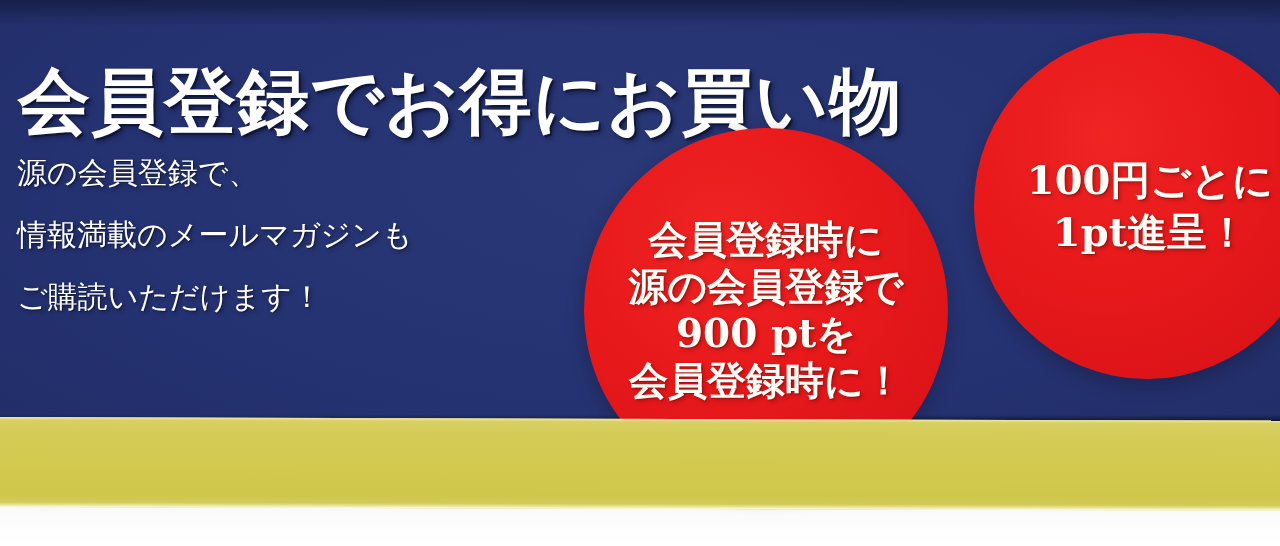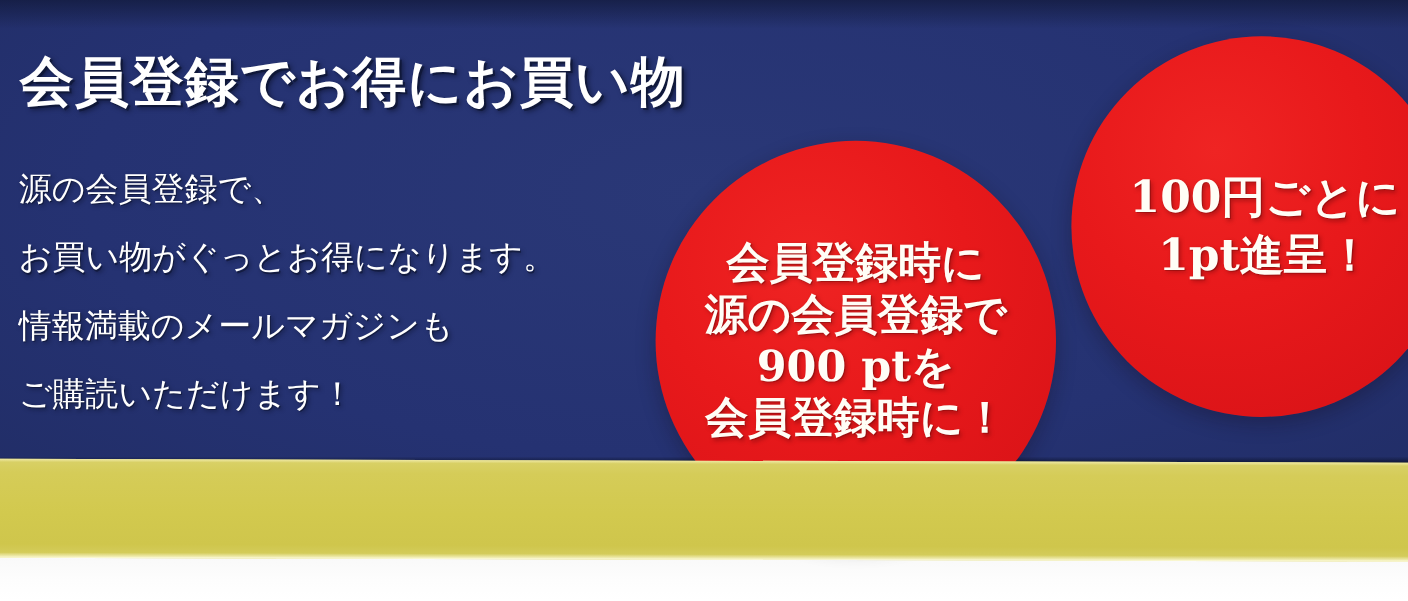--- a/index.html
+++ b/index.html
@@ -91,21 +91,21 @@
 
   
   .headline {
     position: absolute;
     left: 18px;
     top: 17px;
     z-index: 4;
     color: #ffffff;
     font-family: "DejaVu Serif", "Liberation Serif", serif;
     font-weight: 700;
-    font-size: 49px;
+    font-size: 72px;
     line-height: 1.0;
     letter-spacing: 1px;
     white-space: nowrap;
     text-shadow:
       2px 2px 0 rgba(10,16,40,0.55),
       3px 3px 5px rgba(5,9,26,0.55);
   }
 
   .body-copy {
     position: absolute;
@@ -140,21 +140,21 @@
   }
 
   #circle-right {
     left: 974px;
     top: 33px;
     width: 346px;
     height: 346px;
     z-index: 3;
   }
   #circle-left {
-    left: 596px;
+    left: 584px;
     top: 128px;
     width: 364px;
     height: 364px;
     z-index: 5;
   }
 
   .circle-text {
     color: #fffdf6;
     font-family: "DejaVu Serif", "Liberation Serif", serif;
     font-weight: 700;
@@ -182,21 +182,20 @@
 
   <div class="bottom-wash"></div>
 
   <div class="navy-panel"></div>
   <div class="navy-top-shade"></div>
 
   <h1 class="headline">会員登録でお得にお買い物</h1>
 
   <div class="body-copy">
     <div class="body-line">源の会員登録で、</div>
-    <div class="body-line">お買い物がぐっとお得になります。</div>
     <div class="body-line">情報満載のメールマガジンも</div>
     <div class="body-line">ご購読いただけます！</div>
   </div>
 
   <div class="circle" id="circle-right">
     <div class="circle-text">100円ごとに</div>
     <div class="circle-text">1pt進呈！</div>
   </div>
 
   <div class="circle" id="circle-left">

